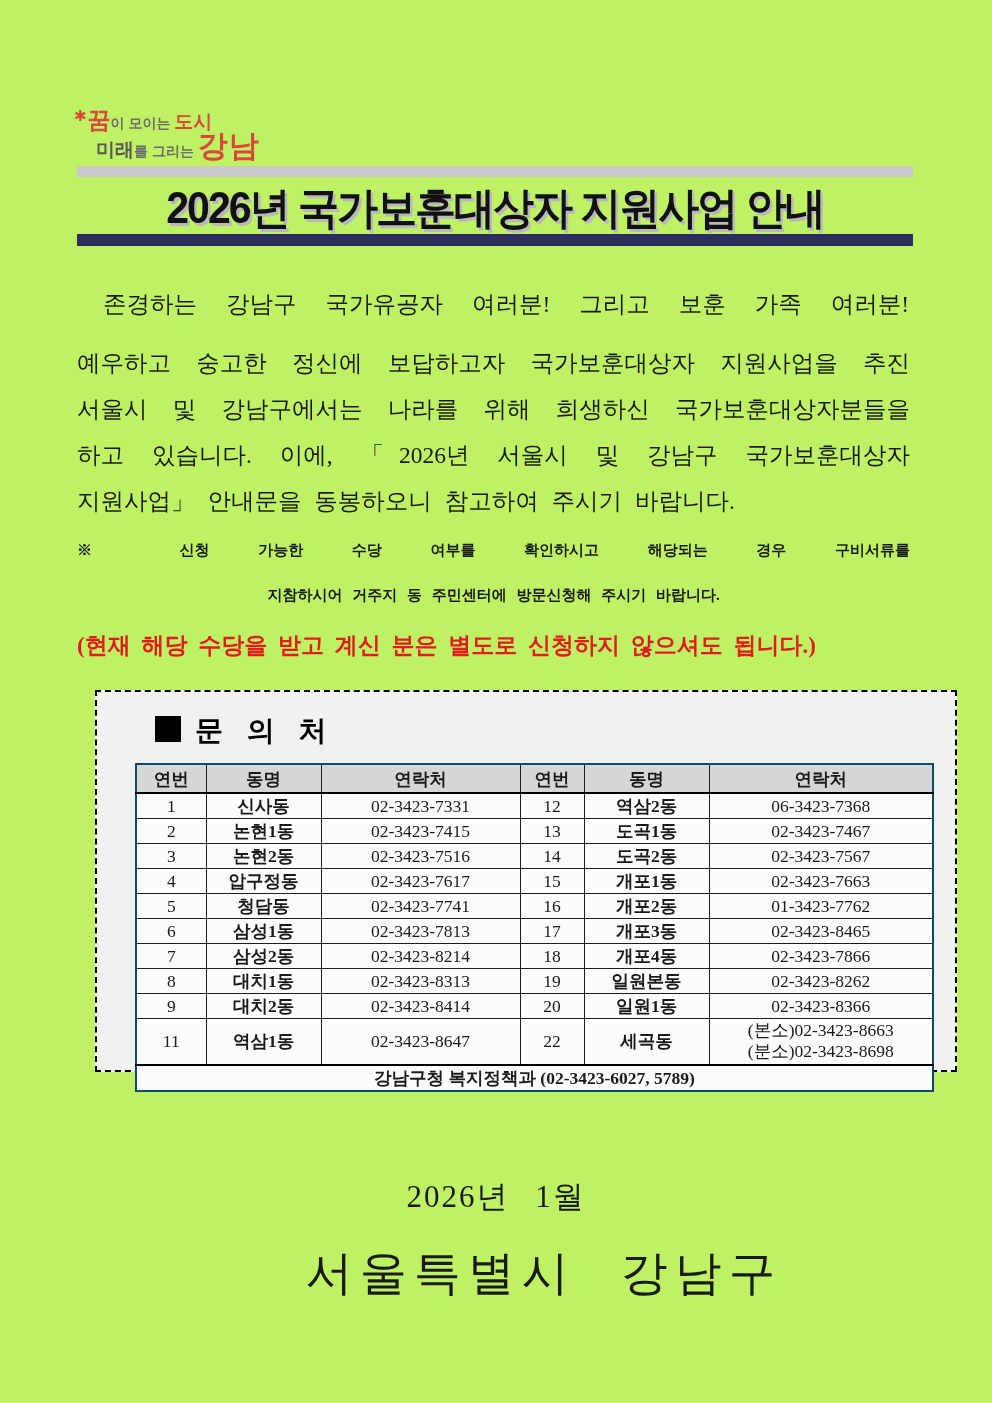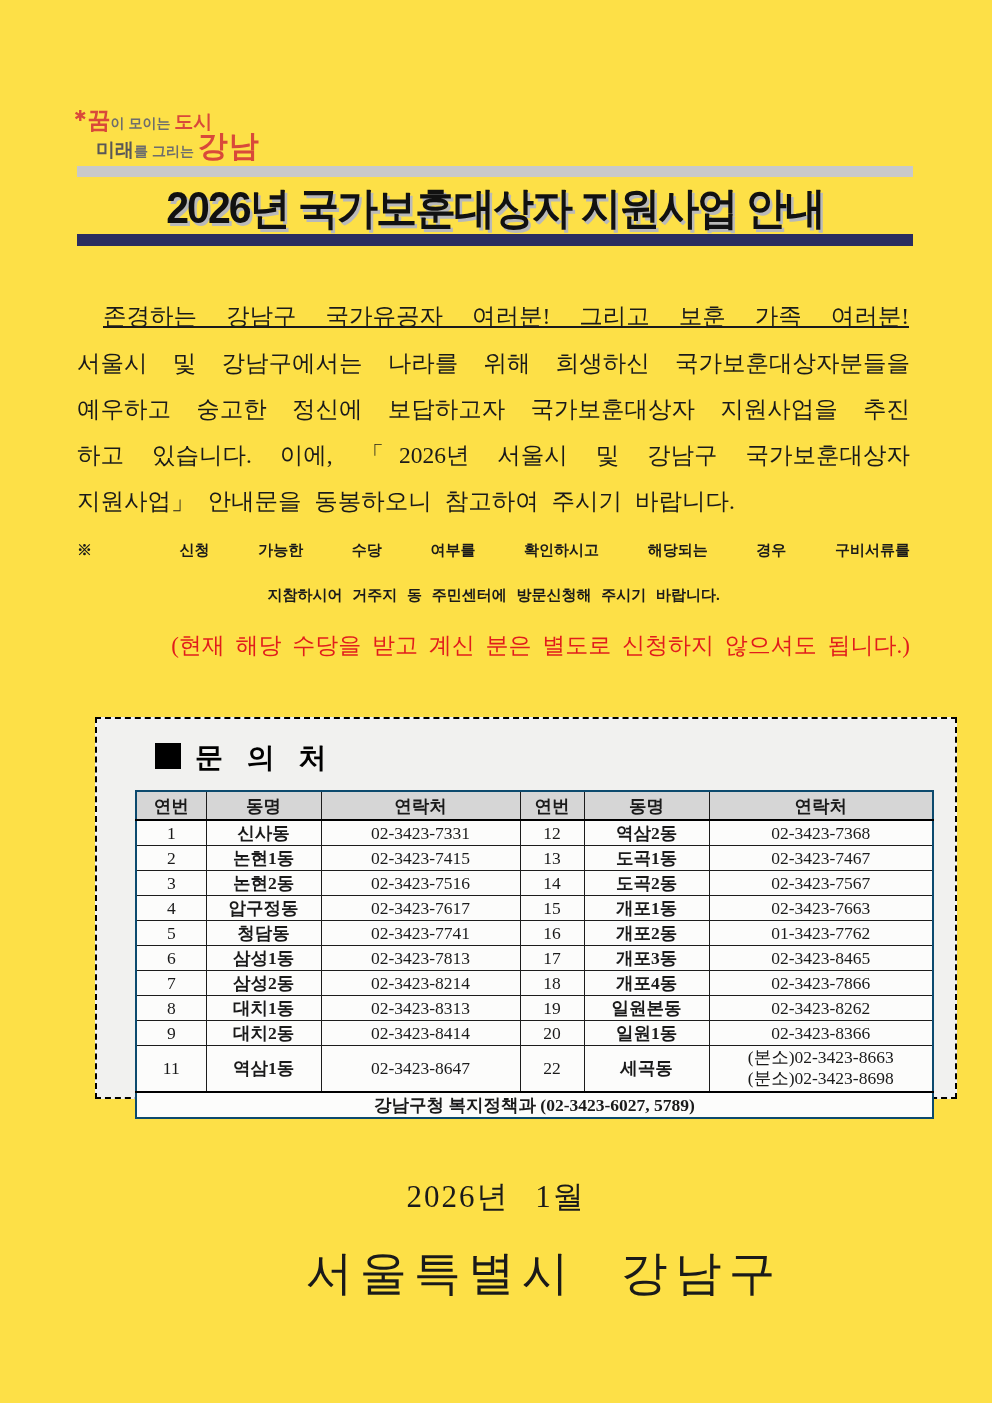--- a/index.html
+++ b/index.html
@@ -1,21 +1,21 @@
 <!DOCTYPE html>
 <html><head>
 <meta charset="utf-8">
 <style>
   * { margin:0; padding:0; box-sizing:border-box; }
   html,body { background:#ffffff; }
   .page {
     position:relative;
     width:992px; height:1403px;
     margin:0 auto;
-    background:#fde047;
+    background:#bef264;
     font-family:"Liberation Serif","DejaVu Serif",serif;
     color:#1a1a1a;
     overflow:hidden;
   }
 
   
   .logo { position:absolute; left:74px; top:108px; font-family:"Liberation Sans","DejaVu Sans",sans-serif; line-height:1.05; }
   .logo .l1 { display:block; white-space:nowrap; }
   .logo .l2 { display:block; white-space:nowrap; margin-left:22px; margin-top:-2px; }
   .logo .star { color:#d9493a; font-size:15px; font-weight:bold; vertical-align:top; margin-right:1px; }
@@ -34,42 +34,41 @@
     font-weight:bold; font-size:41px; letter-spacing:-2px;
     color:#111;
     text-shadow:2.5px 2.5px 0 #b9b9b9;
     transform:scale(1,1.06); transform-origin:top center;
     white-space:nowrap;
   }
   .navy-bar { position:absolute; left:77px; top:234px; width:836px; height:12px; background:#2b2d5f; }
 
   
   .greeting {
-    position:absolute; left:77px; top:300px; width:832px;
+    position:absolute; left:77px; top:288px; width:832px;
     padding-left:26px;
     font-size:23.5px; word-spacing:7px;
     text-align:justify; text-align-last:justify;
     white-space:nowrap;
-    text-decoration:underline;
   }
   .para { position:absolute; left:77px; top:340px; width:833px; font-size:23.5px; }
   .para .line { height:46px; line-height:46px; word-spacing:7px; white-space:nowrap; }
   .para .fill { text-align:justify; text-align-last:justify; }
   .notes { position:absolute; left:77px; top:528px; width:833px; font-size:15px; font-weight:bold; }
   .notes .n1 { height:45px; line-height:45px; word-spacing:6px; text-align:justify; text-align-last:justify; white-space:nowrap; }
   .notes .n2 { height:45px; line-height:45px; word-spacing:6px; text-align:center; white-space:nowrap; }
   .red-note {
     position:absolute; left:77px; top:630px; width:833px;
-    text-align:right; font-size:23px; font-weight:normal;
+    text-align:left; font-size:23px; font-weight:bold;
     color:#e11c1c; word-spacing:5px; white-space:nowrap;
   }
 
   
   .contact-box {
-    position:absolute; left:95px; top:717px; width:862px; height:382px;
+    position:absolute; left:95px; top:690px; width:862px; height:382px;
     background:#f1f1ef;
     border:2px dashed #000;
   }
   .contact-heading {
     margin:20px 0 0 58px;
     font-family:"Liberation Sans","DejaVu Sans",sans-serif;
     font-weight:bold; font-size:28px; color:#000;
     letter-spacing:8px; white-space:nowrap;
   }
   .contact-heading .sq { display:inline-block; width:26px; height:26px; background:#000; margin-right:14px; vertical-align:-2px; }
@@ -120,22 +119,22 @@
     <span class="l2"><span class="dark-mid">미래</span><span class="gray-sm">를 그리는 </span><span class="red-huge">강남</span></span>
   </div>
 
   <div class="gray-bar"></div>
   <div class="doc-title">2026년 국가보훈대상자 지원사업 안내</div>
   <div class="navy-bar"></div>
 
   <div class="greeting">존경하는 강남구 국가유공자 여러분! 그리고 보훈 가족 여러분!</div>
 
   <div class="para">
+    <div class="line fill">예우하고 숭고한 정신에 보답하고자 국가보훈대상자 지원사업을 추진</div>
     <div class="line fill">서울시 및 강남구에서는 나라를 위해 희생하신 국가보훈대상자분들을</div>
-    <div class="line fill">예우하고 숭고한 정신에 보답하고자 국가보훈대상자 지원사업을 추진</div>
     <div class="line fill">하고 있습니다. 이에, 「2026년 서울시 및 강남구 국가보훈대상자</div>
     <div class="line">지원사업」 안내문을 동봉하오니 참고하여 주시기 바랍니다.</div>
   </div>
 
   <div class="notes">
     <div class="n1">※ 신청 가능한 수당 여부를 확인하시고 해당되는 경우 구비서류를</div>
     <div class="n2">지참하시어 거주지 동 주민센터에 방문신청해 주시기 바랍니다.</div>
   </div>
 
   <div class="red-note">(현재 해당 수당을 받고 계신 분은 별도로 신청하지 않으셔도 됩니다.)</div>
@@ -162,21 +161,21 @@
           <th>연락처</th>
         </tr>
       </thead>
       <tbody>
           <tr>
             <td class="num">1</td>
             <td class="dong">신사동</td>
             <td class="tel">02-3423-7331</td>
             <td class="num">12</td>
             <td class="dong">역삼2동</td>
-            <td class="tel">02-3423-7368</td>
+            <td class="tel">06-3423-7368</td>
           </tr>
           <tr>
             <td class="num">2</td>
             <td class="dong">논현1동</td>
             <td class="tel">02-3423-7415</td>
             <td class="num">13</td>
             <td class="dong">도곡1동</td>
             <td class="tel">02-3423-7467</td>
           </tr>
           <tr>

